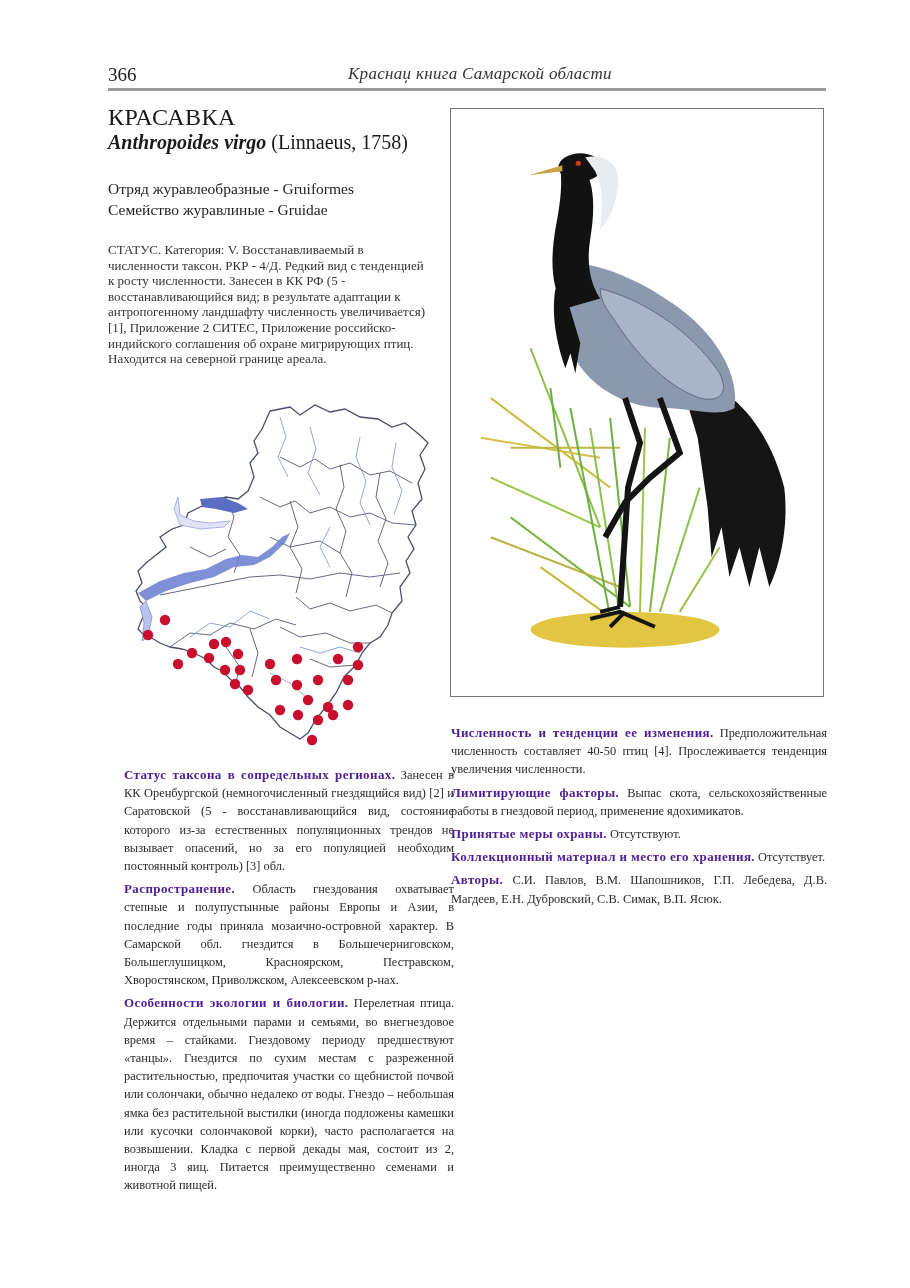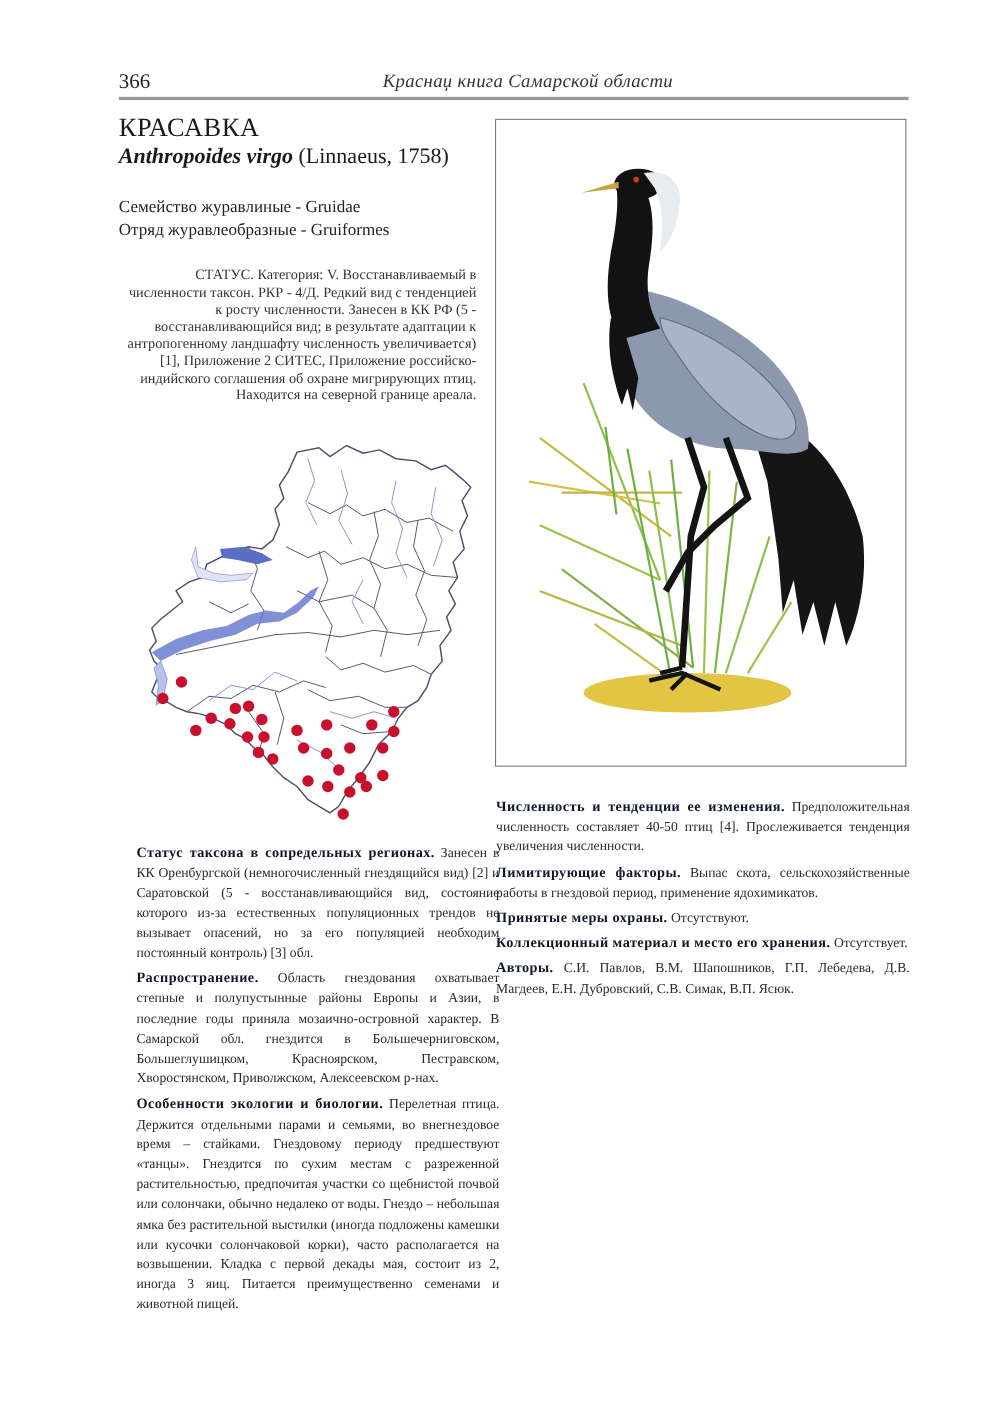--- a/index.html
+++ b/index.html
@@ -6,50 +6,50 @@
   body { width:910px; height:1288px; position:relative; overflow:hidden; color:#1e1e1e; }
   .header { position:absolute; left:108px; top:62px; width:718px; height:28px; }
   .page-num { position:absolute; left:0; top:2px; font-size:19px; font-family:"Liberation Serif", serif; color:#222; }
   .running-title { position:absolute; left:240px; top:2px; font-size:17px; font-style:italic; font-family:"Liberation Serif", serif; color:#333; letter-spacing:0.3px;text-align:center; }
   .header-rule { position:absolute; left:108px; top:88px; width:718px; height:3px; background:#9a9a9a; }
 
   .title { position:absolute; left:108px; top:104px; font-size:24px; font-weight:normal; font-family:"Liberation Serif", serif; letter-spacing:0.5px; color:#1a1a1a; }
   .latin { position:absolute; left:108px; top:131px; font-size:20px; font-family:"Liberation Serif", serif; color:#1a1a1a; }
   .latin i { font-weight:bold; font-style:italic; }
   .taxon { position:absolute; left:108px; top:178px; font-size:15.5px; line-height:21px; font-family:"Liberation Serif", serif; color:#222; }
-  .status { position:absolute; left:108px; top:242px; width:325px; font-size:13px; line-height:15.6px; font-family:"Liberation Serif", serif; color:#333;text-align:right; }
+  .status { position:absolute; left:108px; top:242px; width:325px; font-size:13px; line-height:15.6px; font-family:"Liberation Serif", serif; color:#333; }
 
   .map { position:absolute; left:130px; top:397px; width:310px; height:355px; }
 
   .illus-frame { position:absolute; left:450px; top:108px; width:374px; height:589px; border:1.5px solid #777; background:#fff; box-sizing:border-box; }
   .illus-frame svg { width:100%; height:100%; display:block; }
 
   .col { position:absolute; font-family:"Liberation Serif", serif; font-size:12.4px; line-height:18.2px; color:#2a2a2a; text-align:justify; }
   .col p { margin:0 0 5px 0; }
-  .col b { color:#0f172a; font-size:13px; letter-spacing:0.4px; }
+  .col b { color:#4c1d95; font-size:13px; letter-spacing:0.4px; }
   .col-left { left:124px; top:766px; width:330px; }
   .col-right { left:451px; top:724px; width:376px; }
 </style>
 </head>
 <body>
 
 <div class="header">
   <span class="page-num">366</span>
   <span class="running-title">Краснаџ книга Самарской области</span>
 </div>
 <div class="header-rule"></div>
 
 <div class="title">КРАСАВКА</div>
 <div class="latin">
   <i>Anthropoides virgo</i>
   <span>(Linnaeus, 1758)</span>
 </div>
 <div class="taxon">
+  <div>Отряд журавлеобразные - Gruiformes</div>
   <div>Семейство журавлиные - Gruidae</div>
-  <div>Отряд журавлеобразные - Gruiformes</div>
 </div>
 
 <div class="status">СТАТУС. Категория: V. Восстанавливаемый в численности таксон. РКР - 4/Д. Редкий вид с тенденцией к росту численности. Занесен в КК РФ (5 - восстанавливающийся вид; в результате адаптации к антропогенному ландшафту численность увеличивается) [1], Приложение 2 СИТЕС, Приложение российско-индийского соглашения об охране мигрирующих птиц. Находится на северной границе ареала.</div>
 
 <div class="map">
   <svg viewBox="0 0 310 355" width="310" height="355">
 
     <path d="M140,14 L160,10 L170,18 L185,8 L200,15 L215,12 L230,20 L248,22 L262,30 L275,26 L285,34 L292,40 L298,46 L290,58 L295,72 L288,86 L292,102 L282,114 L286,128 L278,140 L284,152 L276,164 L280,176 L270,190 L272,204 L262,216 L258,228 L250,240 L240,246 L232,256 L226,268 L214,280 L206,296 L196,310 L186,322 L178,336 L170,342 L160,336 L150,330 L140,318 L128,310 L118,300 L110,290 L100,282 L92,274 L84,270 L76,262 L64,256 L52,252 L40,250 L30,246 L20,240 L14,238 L8,232 L12,222 L18,212 L10,204 L6,194 L12,186 L8,174 L16,166 L26,158 L36,150 L30,140 L42,132 L54,128 L58,116 L70,110 L82,104 L96,100 L108,102 L118,94 L124,80 L120,66 L128,56 L124,44 L132,32 Z" fill="#ffffff" stroke="#4a4e6a" stroke-width="1.3"></path>
 
     <g fill="none" stroke="#55586e" stroke-width="0.9">

